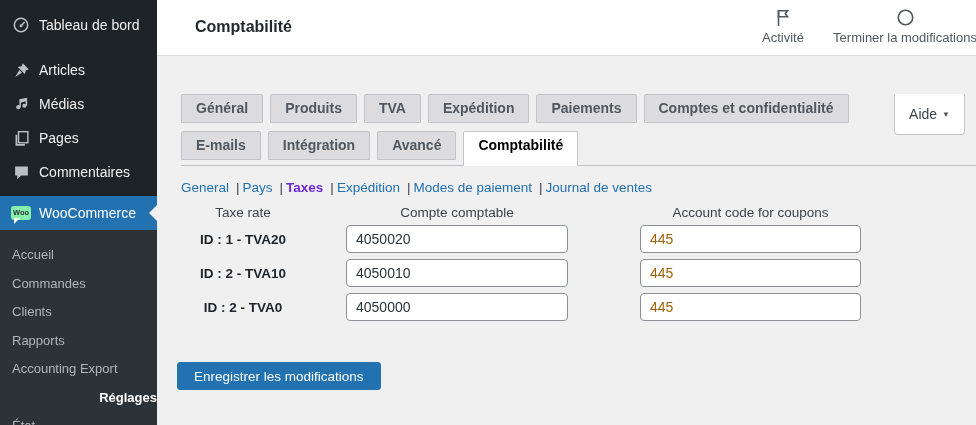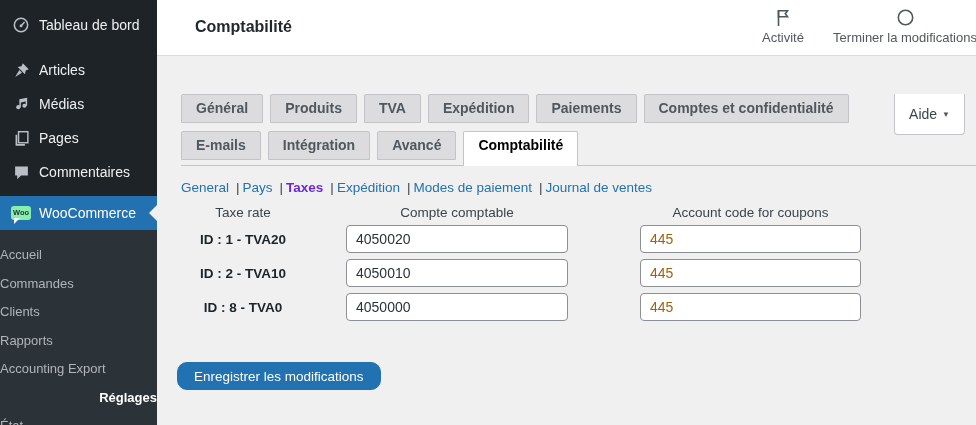--- a/index.html
+++ b/index.html
@@ -33,21 +33,21 @@
     display: inline-block; position: relative; background: #86efac; color: #2c3338;
     font-size: 7.5px; font-weight: bold; line-height: 13px; width: 22px; height: 14px;
     text-align: center; border-radius: 3px;
   }
   .woo-badge::after {
     content: ""; position: absolute; left: 3px; bottom: -4px;
     border: 3px solid transparent; border-top-color: #fff; border-left-color: #fff;
   }
   .submenu { background: #2c3338; padding: 11px 0 60px; }
   .smi {
-    height: 28.5px; line-height: 28.5px;
+    padding-left: 12px; height: 28.5px; line-height: 28.5px;
     font-size: 13px; color: #b0b5ba; cursor: pointer; white-space: nowrap;
   }
   .smi.current { color: #fff; font-weight: bold; text-align: right; }
 
   
   .main { position: absolute; left: 157px; top: 0; width: 819px; height: 425px; overflow: hidden; }
 
   .topbar { position: relative; height: 56px; background: #fff; border-bottom: 1px solid #dcdcde; }
   .page-title { position: absolute; left: 38px; top: 18px; font-size: 16px; font-weight: bold; color: #23282d; }
   .hdr-item { position: absolute; top: 8px; text-align: center; color: #50575e; font-size: 13px; cursor: pointer; }
@@ -93,21 +93,21 @@
   .row-label { text-align: center; font-weight: bold; font-size: 13.5px; color: #1d2327; white-space: nowrap; }
   .acc input {
     height: 28px; border: 1px solid #8c8f94; border-radius: 4px;
     padding: 0 9px; font-size: 14px; font-family: inherit; color: #2c3338; background: #fff;
   }
   .acc .inp-account { width: 222px; margin-left: 41px; }
   .acc .inp-coupon  { width: 221px; color: #a16207; }
 
   .save-btn {
     display: inline-block; margin: 35px 0 0 20px; background: #2271b1; color: #fff;
-    border: 1px solid #2271b1; border-radius: 10px; padding: 6px 16px;
+    border: 1px solid #2271b1; border-radius: 3px; padding: 6px 16px;
     font-size: 13.5px; font-family: inherit; cursor: pointer; height: 28px;
   }
 
   .ic { stroke: #b9bfc5; fill: none; stroke-width: 1.7; }
   .icf { fill: #b9bfc5; }
   .hic { stroke: #50575e; fill: none; stroke-width: 1.6; }
 </style>
 </head>
 <body>
 
@@ -251,21 +251,21 @@
         <div><input class="inp-coupon" type="text" value="445" style=""></div>
       </div>
 
       <div class="acc-row">
         <div class="row-label">ID : 2 - TVA10</div>
         <div><input class="inp-account" type="text" value="4050010" style=""></div>
         <div><input class="inp-coupon" type="text" value="445" style=""></div>
       </div>
 
       <div class="acc-row">
-        <div class="row-label">ID : 8 - TVA0</div>
+        <div class="row-label">ID : 2 - TVA0</div>
         <div><input class="inp-account" type="text" value="4050000" style=""></div>
         <div><input class="inp-coupon" type="text" value="445" style=""></div>
       </div>
     </div>
 
     <button class="save-btn">Enregistrer les modifications</button>
 
   </section>
 </div>
 

